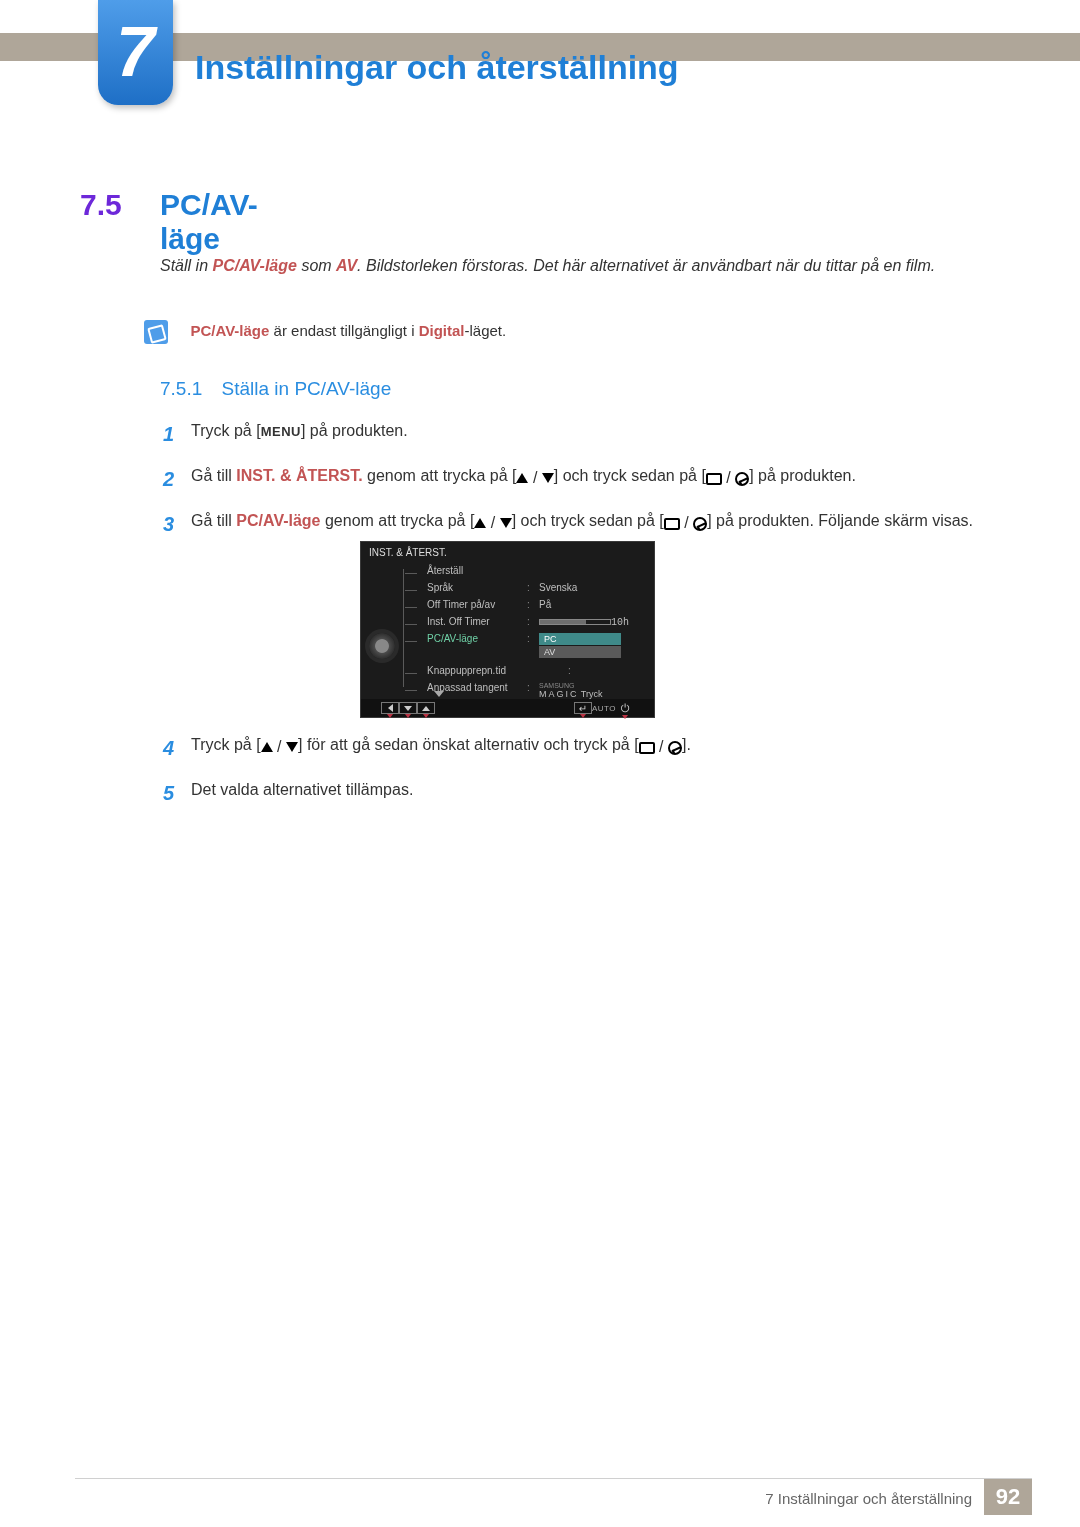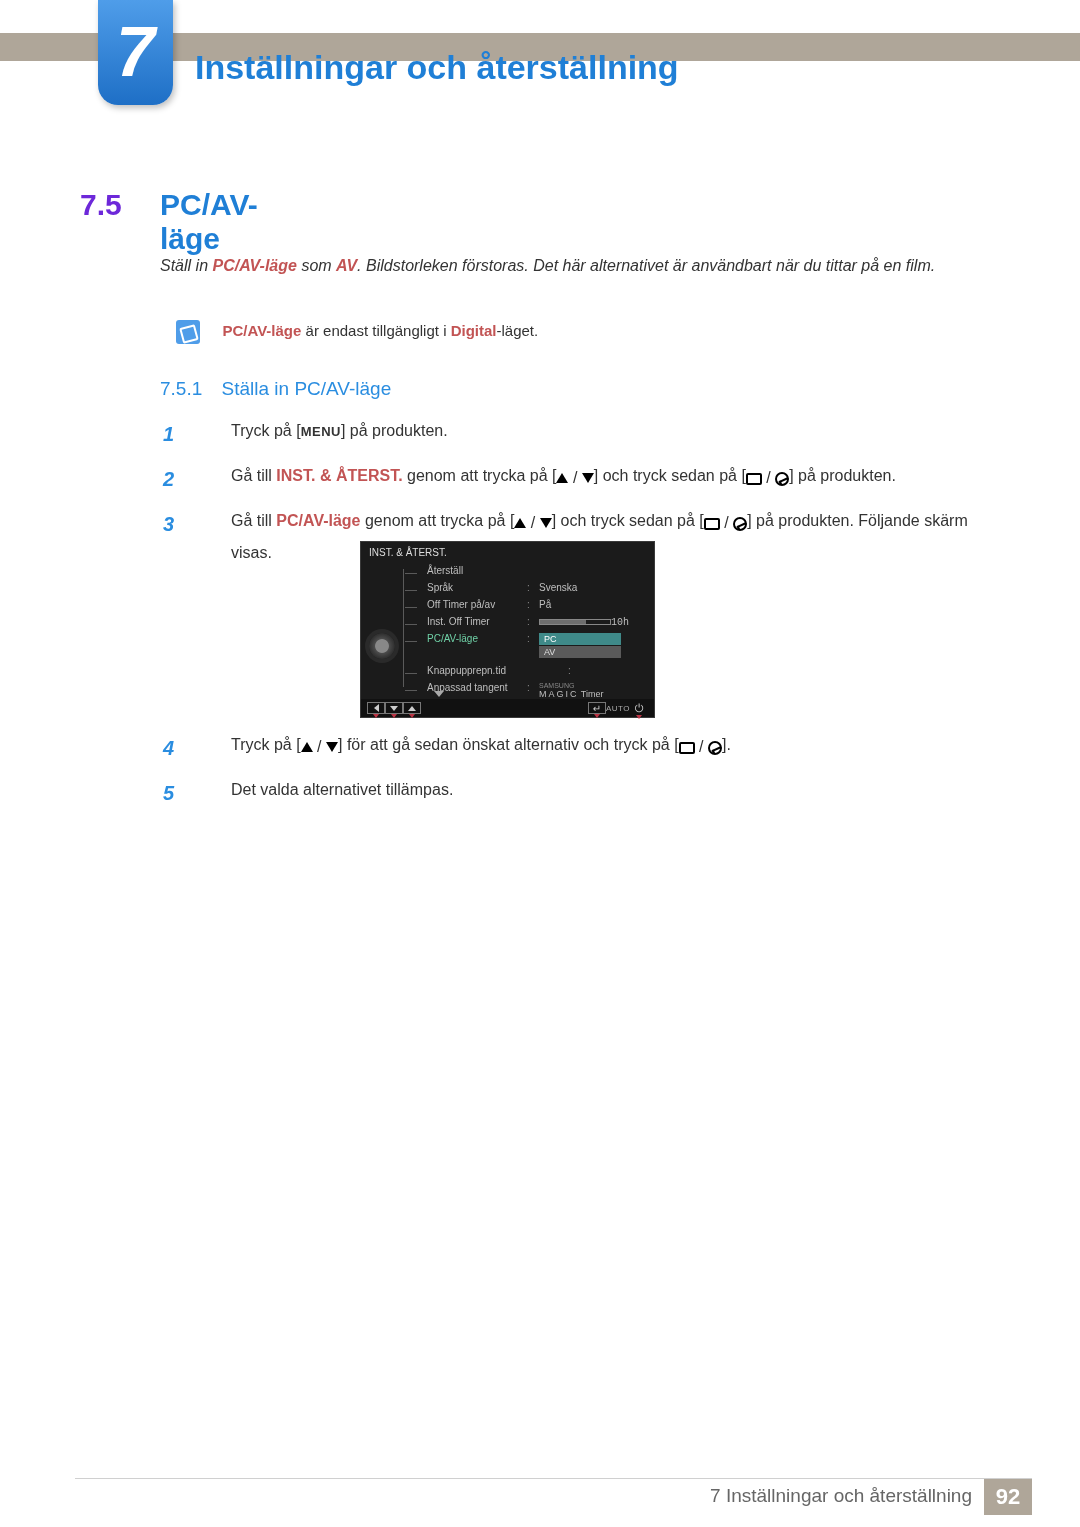--- a/index.html
+++ b/index.html
@@ -63,21 +63,21 @@
     color: #1f7fd6;
     font-weight: bold;
   }
   .section-row { position: absolute; top: 188px; }
   
   .para { position:absolute; font-size:16px; line-height:1.7; color:#333;font-style:italic; }
   .para .bold-blue { font-weight:bold; color:#c25454; }
   
   .body-text1 { top:252px; left:160px; width:810px; }
   
-  .note-row { position:absolute; top:320px; left:176px; width:810px; }
+  .note-row { position:absolute; top:320px; left:144px; width:810px; }
   .note-icon {
     display:inline-block;
     width:24px; height:24px;
     background:#4f9de9;
     border-radius:3px;
     position:relative;
     vertical-align:middle;
     margin-right:18px;
   }
   .note-icon::after{
@@ -91,21 +91,21 @@
   }
   .note-text { font-size:15px; color:#333; }
   .note-text .rb { color:#c25454; font-weight:bold; }
   
   .subsec { position:absolute; top:378px; left:160px; font-size:19px; color:#2a8de0; font-weight:normal; }
   .subsec-num { margin-right:14px; }
   
   .steps { position:absolute; top:416px; left:163px; width:820px; }
   .step { display:flex; margin-bottom:8px; font-size:16px; line-height:1.85; color:#333; }
   .step-num { width:28px; font-style:italic; font-size:20px; color:#2a8de0; font-weight:bold; flex-shrink:0; }
-  .step-body { flex:1;margin-left:40px; }
+  .step-body { flex:1; }
   .step-body .rb { color:#c25454; font-weight:bold; }
   .menu-label { font-weight:bold; letter-spacing:0.5px; font-size:13px; }
   
   .icon-updown, .icon-enter {
     display:inline-block; vertical-align:-2px;
   }
   .tri-up, .tri-down {
     display:inline-block; width:0; height:0;
     border-left:6px solid transparent;
     border-right:6px solid transparent;
@@ -176,21 +176,21 @@
     display:inline-block; width:72px; height:6px; border:1px solid #888; position:relative; vertical-align:middle;
   }
   .osd-slider::after{content:"";position:absolute;left:0;top:0;bottom:0;width:65%;background:#6e6e6e;}
   .osd-slider-val{margin-left:0;font-size:10px;font-family:Liberation Mono, monospace;}
   .osd-magic{font-size:9px;}
   .osd-magic .sam{color:#888;font-size:7px;display:block;line-height:1;}
   .osd-magic .mg{letter-spacing:2px;}
   .osd-footer{
     position:absolute;left:0;right:0;bottom:0;height:18px;
     background:#111;display:flex;align-items:center;justify-content:space-around;
-    padding:0 6px;
+    padding:0 20px;
   }
   .osd-fbtn{
     width:18px;height:12px;border:1px solid #777;display:flex;align-items:center;justify-content:center;
     font-size:8px;color:#ccc;position:relative;
   }
   .osd-fbtn.small-tri-l::after{content:"";width:0;height:0;border-top:4px solid transparent;border-bottom:4px solid transparent;border-right:5px solid #ccc;}
   .osd-fbtn.small-tri-d::after{content:"";width:0;height:0;border-left:4px solid transparent;border-right:4px solid transparent;border-top:5px solid #ccc;}
   .osd-fbtn.small-tri-u::after{content:"";width:0;height:0;border-left:4px solid transparent;border-right:4px solid transparent;border-bottom:5px solid #ccc;}
   .osd-f-enter::after{content:"↵";font-size:10px;}
   .osd-f-auto{border:none;font-size:8px;letter-spacing:0.5px;color:#aaa;width:auto;}
@@ -207,21 +207,21 @@
   .footer-box{
     position:absolute; right:48px; bottom:12px;
     width:48px; height:36px;
     background:#afa699;
     color:#fff;
     display:flex; align-items:center; justify-content:center;
     font-size:22px; font-weight:bold;
   }
   .footer-label{
     position:absolute; right:108px; bottom:20px;
-    font-size:19px; color:#666;
+    font-size:15px; color:#666;
   }
 </style>
 </head>
 <body>
 
 <div class="top-stripe"></div>
 <div class="chapter-tab">7</div>
 <div class="chapter-title">Inställningar och återställning</div>
 
 <div class="section-row">
@@ -304,21 +304,21 @@
       </div>
     <div class="osd-row" style="margin-top:15px;gap:41px;">
         <span class="tick"></span>
         <span class="osd-label">Knappupprepn.tid</span>
         <span class="osd-colon">:</span>
       </div>
     <div class="osd-row">
         <span class="tick"></span>
         <span class="osd-label">Anpassad tangent</span>
         <span class="osd-colon">:</span>
-        <span class="osd-val osd-magic"><span class="sam">SAMSUNG</span><span class="mg">MAGIC</span> <span>Timer</span></span>
+        <span class="osd-val osd-magic"><span class="sam">SAMSUNG</span><span class="mg">MAGIC</span> <span>Tryck</span></span>
       </div>
     <div class="osd-arrowdown"></div>
   </div>
   <div class="osd-footer">
     <div class="osd-fbtn small-tri-l">
         <span class="osd-f-red"></span>
       </div>
     <div class="osd-fbtn small-tri-d">
         <span class="osd-f-red"></span>
       </div>

